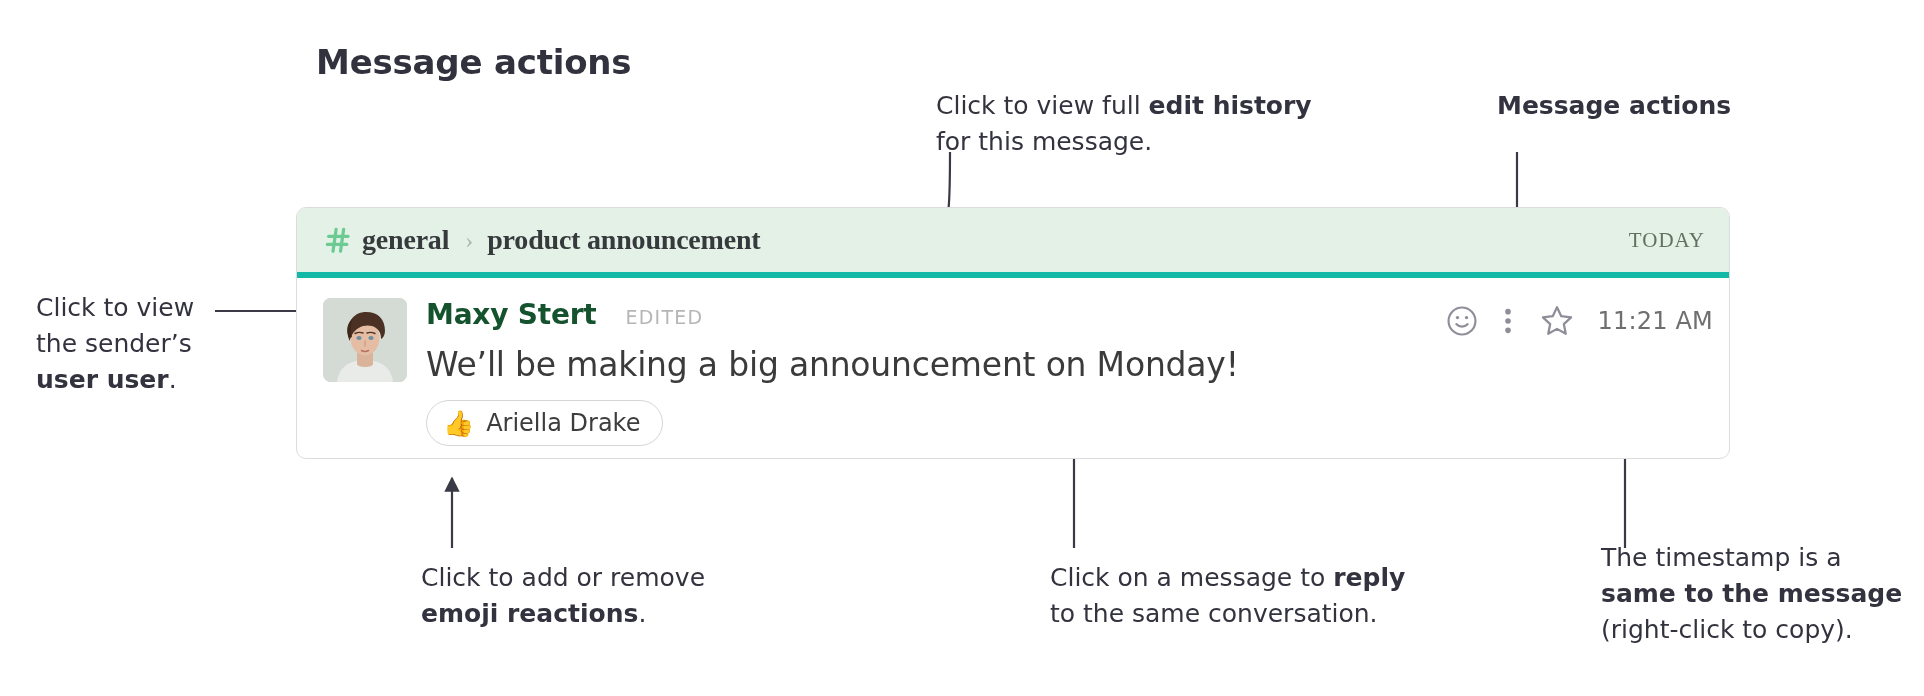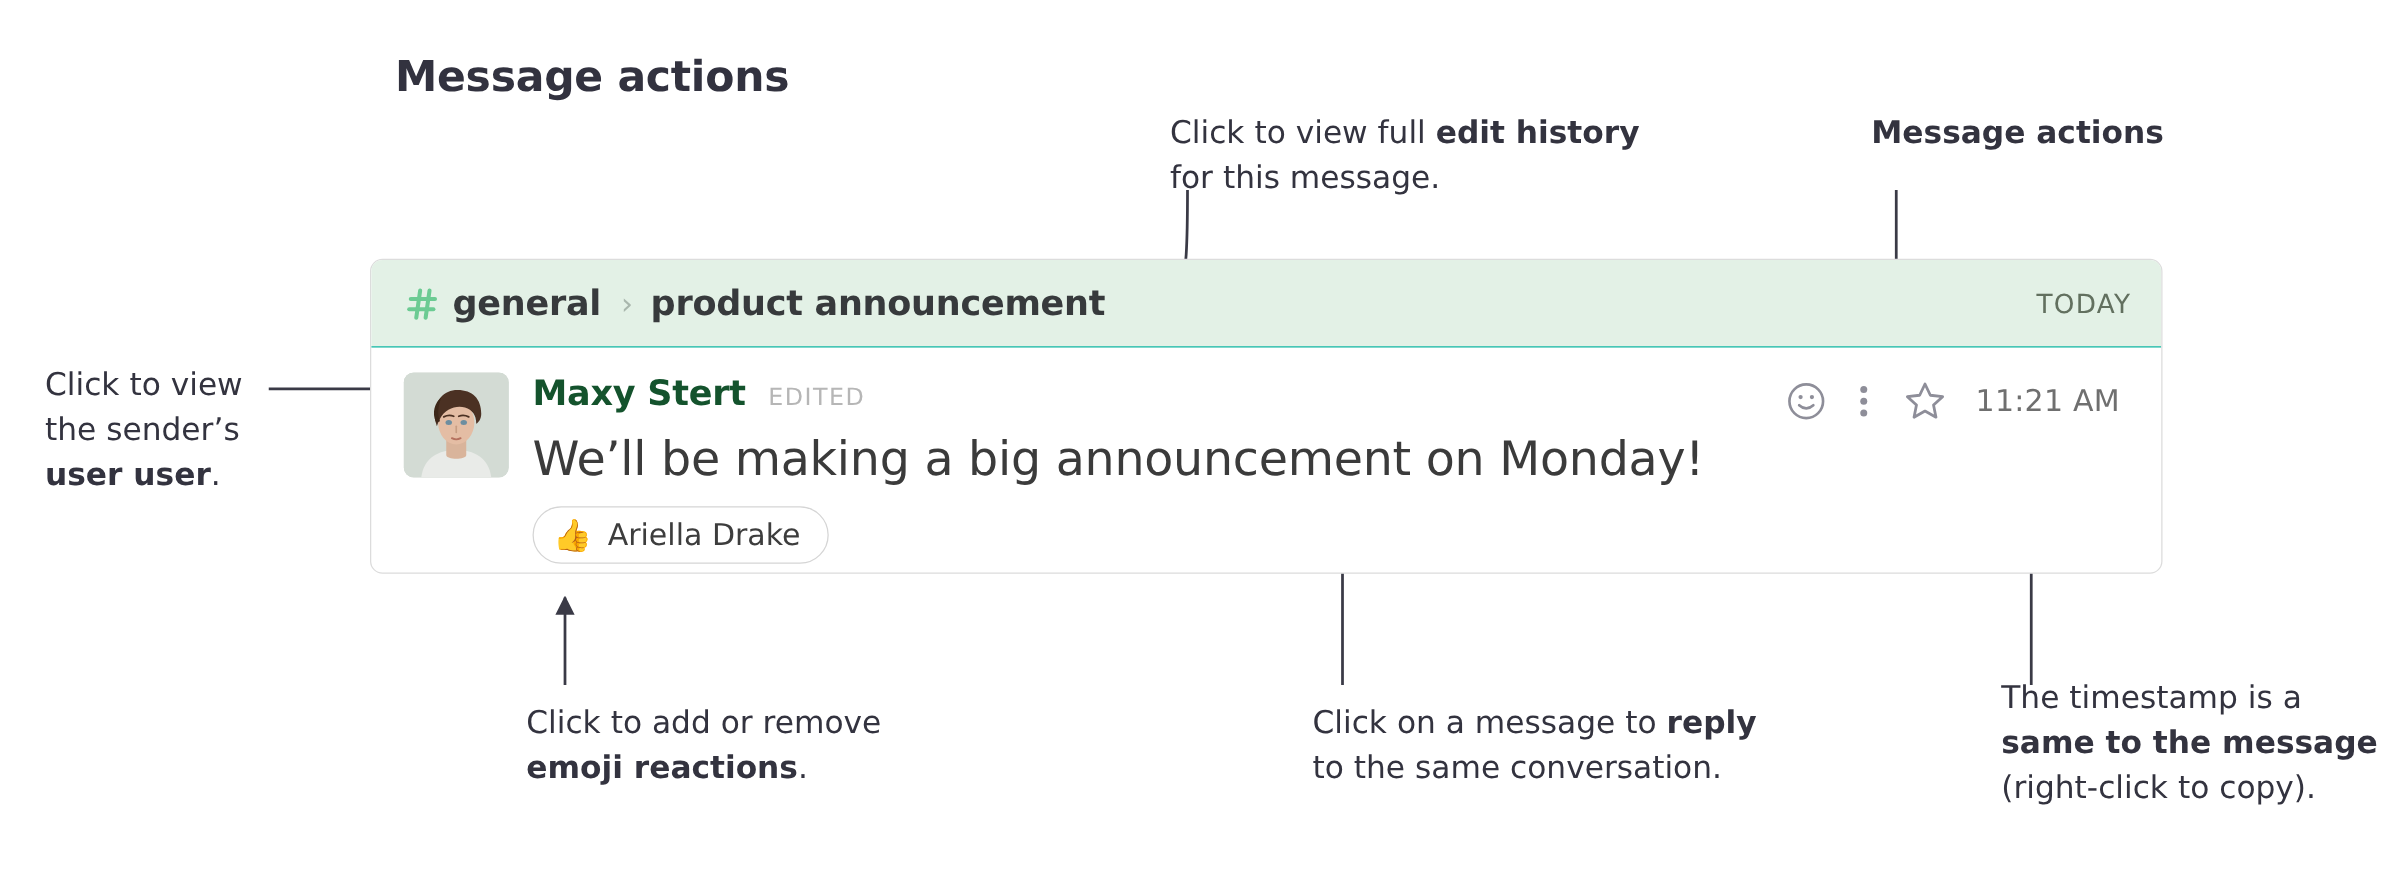--- a/index.html
+++ b/index.html
@@ -61,25 +61,26 @@
     height: 252px;
     background: #ffffff;
     border: 1px solid #dcdcdc;
     border-radius: 10px;
     box-sizing: border-box;
     overflow: hidden;
   }
   #card-header {
     height: 70px;
     background: #e3f1e6;
-    border-bottom: 1px solid #14b8a6;
+    border-bottom: 6px solid #14b8a6;
     box-sizing: border-box;
     display: flex;
     align-items: center;
     padding: 0 24px 0 26px;
+    font-family: Liberation Serif, serif;
   }
   #hash-icon {
     width: 30px; height: 30px;
     margin-right: 9px;
     flex: 0 0 auto;
     display: block;
   }
   #channel-name {
     font-size: 28px;
     font-weight: 700;
@@ -132,25 +133,25 @@
   #sender-name {
     font-size: 28px;
     font-weight: 700;
     color: #14532d;
     letter-spacing: -0.2px;
   }
   #edited-badge {
     font-size: 19px;
     color: #b6b6b6;
     letter-spacing: 1.2px;
-    margin-left: 18px;
+    margin-left: 29px;
     font-weight: 400;
   }
   #message-text {
-    font-size: 38px;
+    font-size: 33px;
     color: #3b3b3b;
     margin-top: 13px;
     letter-spacing: -0.2px;
     font-weight: 400;
     white-space: nowrap;
   }
   #reactions-row { margin-top: 16px; }
   .reaction-pill {
     display: inline-flex;
     align-items: center;
@@ -160,21 +161,21 @@
     border-radius: 23px;
     background: #ffffff;
     box-sizing: border-box;
   }
   .reaction-emoji { font-size: 25px; line-height: 1; margin-right: 12px; }
   .reaction-label { font-size: 24px; color: #3d3d3d; }
 
   
   #action-icons {
     position: absolute;
-    right: 33px;
+    right: 16px;
     top: 25px;
     display: flex;
     align-items: center;
   }
   .icon-btn {
     display: flex; align-items: center; justify-content: center;
   }
   #emoji-icon { width: 34px; height: 34px; margin-right: 24px; }
   #kebab-icon { width: 10px; height: 32px; margin-right: 26px; }
   #star-icon  { width: 36px; height: 36px; margin-right: 22px; }

